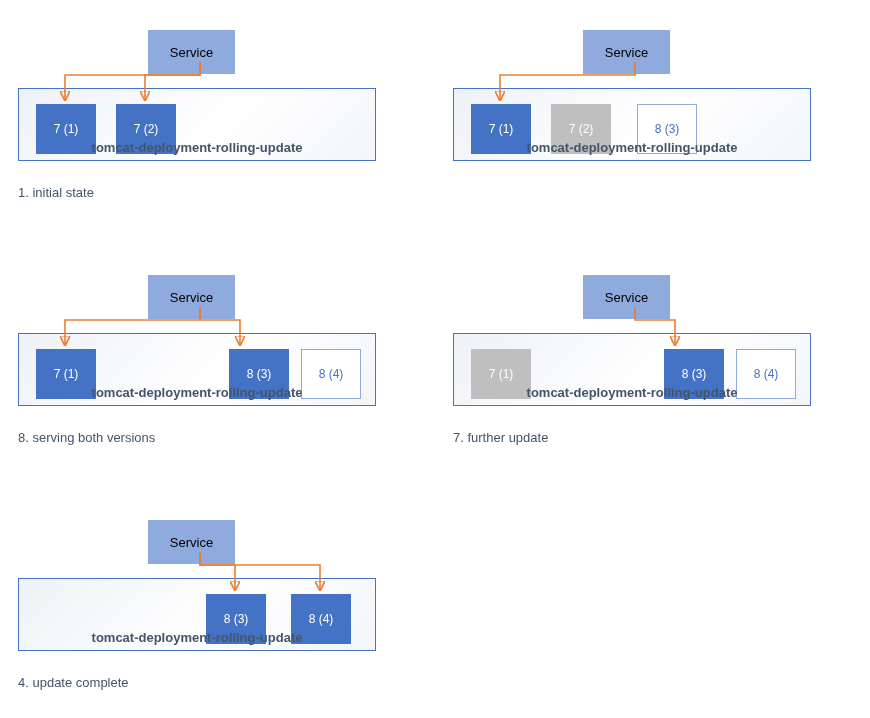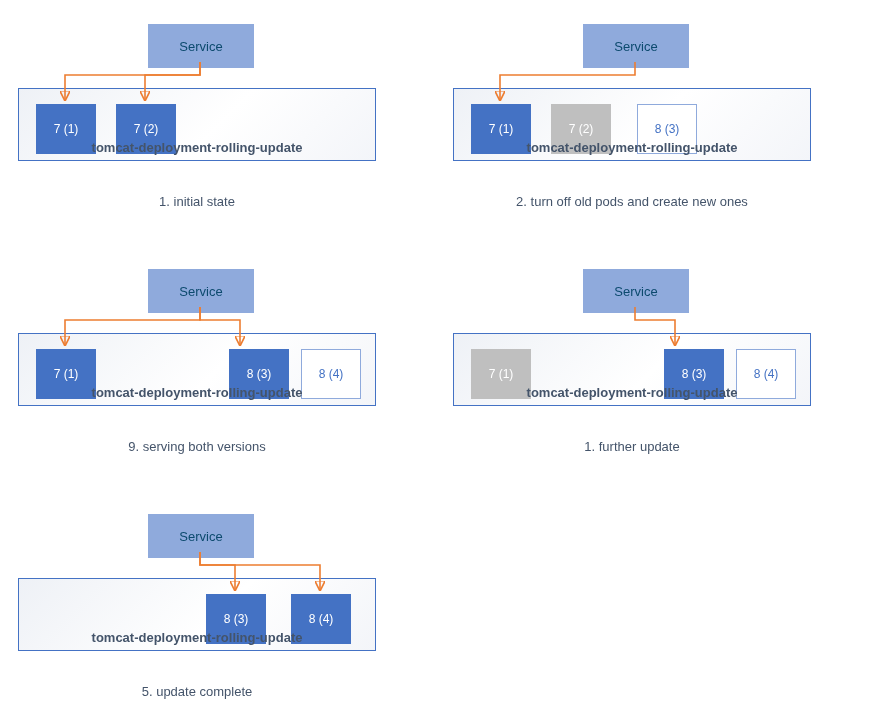--- a/index.html
+++ b/index.html
@@ -2,43 +2,43 @@
 <html><head>
 <meta charset="utf-8">
 <style>
   html,body{margin:0;padding:0;background:#ffffff;}
   .stage{
     position:relative;width:870px;height:718px;overflow:hidden;
     font-family:"Liberation Sans", sans-serif;
   }
   .panel{position:absolute;width:435px;height:245px;}
   .service{
-    position:absolute;left:148px;top:24px;width:106px;height:44px;
-    background:#8FAADC;color:#0c4a6e;font-size:13px;
+    position:absolute;left:148px;top:30px;width:87px;height:44px;
+    background:#8FAADC;color:#000000;font-size:13px;
     display:flex;align-items:center;justify-content:center;
   }
   .deployment{
     position:absolute;left:18px;top:88px;width:358px;height:73px;
     border:1px solid #4472C4;box-sizing:border-box;
     background:linear-gradient(135deg,#eef1f6 0%,#ffffff 55%,#f3f5f9 100%);
   }
   .pod{
     position:absolute;top:15px;width:60px;height:50px;
     display:flex;align-items:center;justify-content:center;
     font-size:12px;box-sizing:border-box;
   }
   .pod.active{background:#4472C4;color:#ffffff;}
   .pod.stopped{background:#BFBFBF;color:#ffffff;}
   .pod.pending{background:#ffffff;color:#4472C4;border:1.5px solid #8FAADC;}
   .deployment-label{
     position:absolute;left:0;bottom:5px;width:100%;text-align:center;
     color:#44546A;font-size:13px;font-weight:bold;
   }
   .caption{
-    position:absolute;left:18px;top:194px;width:358px;text-align:center;
+    position:absolute;left:18px;top:185px;width:358px;
     color:#44546A;font-size:13px;
   }
   .arrows{position:absolute;left:0;top:0;pointer-events:none;}
   .arrows path{stroke:#ED7D31;stroke-width:1.6;fill:none;}
 </style>
 </head>
 <body>
 
 <div class="stage">
 
@@ -62,62 +62,61 @@
   </div>
 
   <div class="panel" style="left:435px;top:0">
     <div class="service">Service</div>
     <div class="deployment">
       <div class="pod active" style="left:17px">7 (1)</div>
       <div class="pod stopped" style="left:97px">7 (2)</div>
       <div class="pod pending" style="left:183px">8 (3)</div>
       <div class="deployment-label">tomcat-deployment-rolling-update</div>
     </div>
-    <div class="caption">2. turn off old pods and create new ones</div>
     <svg class="arrows" width="435" height="245" viewBox="0 0 435 245">
       <path d="M200,62 L200,75 L65,75 L65,99" marker-end="url(#ah)"></path>
     </svg>
   </div>
 
   <div class="panel" style="left:0;top:245px">
     <div class="service">Service</div>
     <div class="deployment">
       <div class="pod active" style="left:17px">7 (1)</div>
       <div class="pod active" style="left:210px">8 (3)</div>
       <div class="pod pending" style="left:282px">8 (4)</div>
       <div class="deployment-label">tomcat-deployment-rolling-update</div>
     </div>
-    <div class="caption">9. serving both versions</div>
+    <div class="caption">8. serving both versions</div>
     <svg class="arrows" width="435" height="245" viewBox="0 0 435 245">
       <path d="M200,62 L200,75 L65,75 L65,99" marker-end="url(#ah)"></path>
       <path d="M200,62 L200,75 L240,75 L240,99" marker-end="url(#ah)"></path>
     </svg>
   </div>
 
   <div class="panel" style="left:435px;top:245px">
     <div class="service">Service</div>
     <div class="deployment">
       <div class="pod stopped" style="left:17px">7 (1)</div>
       <div class="pod active" style="left:210px">8 (3)</div>
       <div class="pod pending" style="left:282px">8 (4)</div>
       <div class="deployment-label">tomcat-deployment-rolling-update</div>
     </div>
-    <div class="caption">1. further update</div>
+    <div class="caption">7. further update</div>
     <svg class="arrows" width="435" height="245" viewBox="0 0 435 245">
       <path d="M200,62 L200,75 L240,75 L240,99" marker-end="url(#ah)"></path>
     </svg>
   </div>
 
   <div class="panel" style="left:0;top:490px;height:228px">
     <div class="service">Service</div>
     <div class="deployment">
       <div class="pod active" style="left:187px">8 (3)</div>
       <div class="pod active" style="left:272px">8 (4)</div>
       <div class="deployment-label">tomcat-deployment-rolling-update</div>
     </div>
-    <div class="caption">5. update complete</div>
+    <div class="caption">4. update complete</div>
     <svg class="arrows" width="435" height="228" viewBox="0 0 435 228">
       <path d="M200,62 L200,75 L235,75 L235,99" marker-end="url(#ah)"></path>
       <path d="M200,62 L200,75 L320,75 L320,99" marker-end="url(#ah)"></path>
     </svg>
   </div>
 
 </div>
 
 </body></html>

